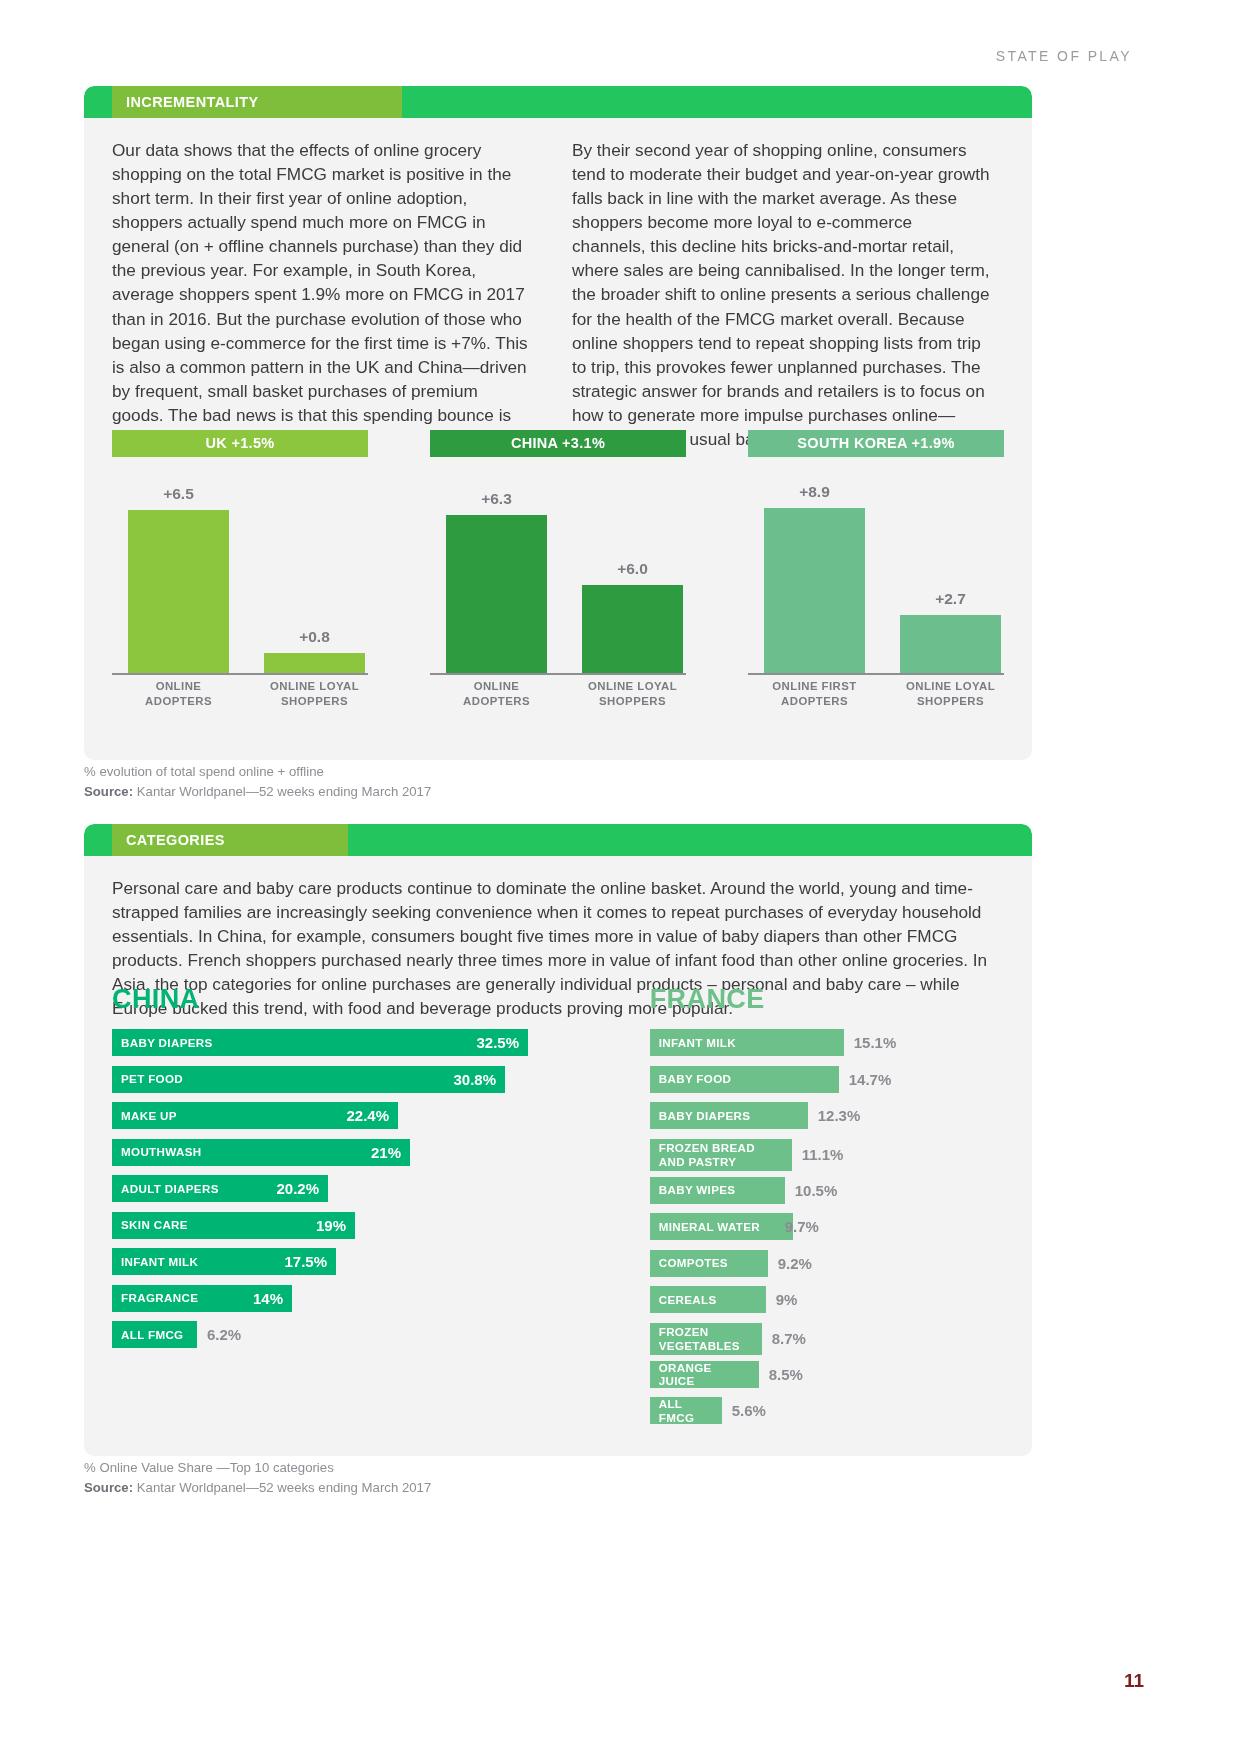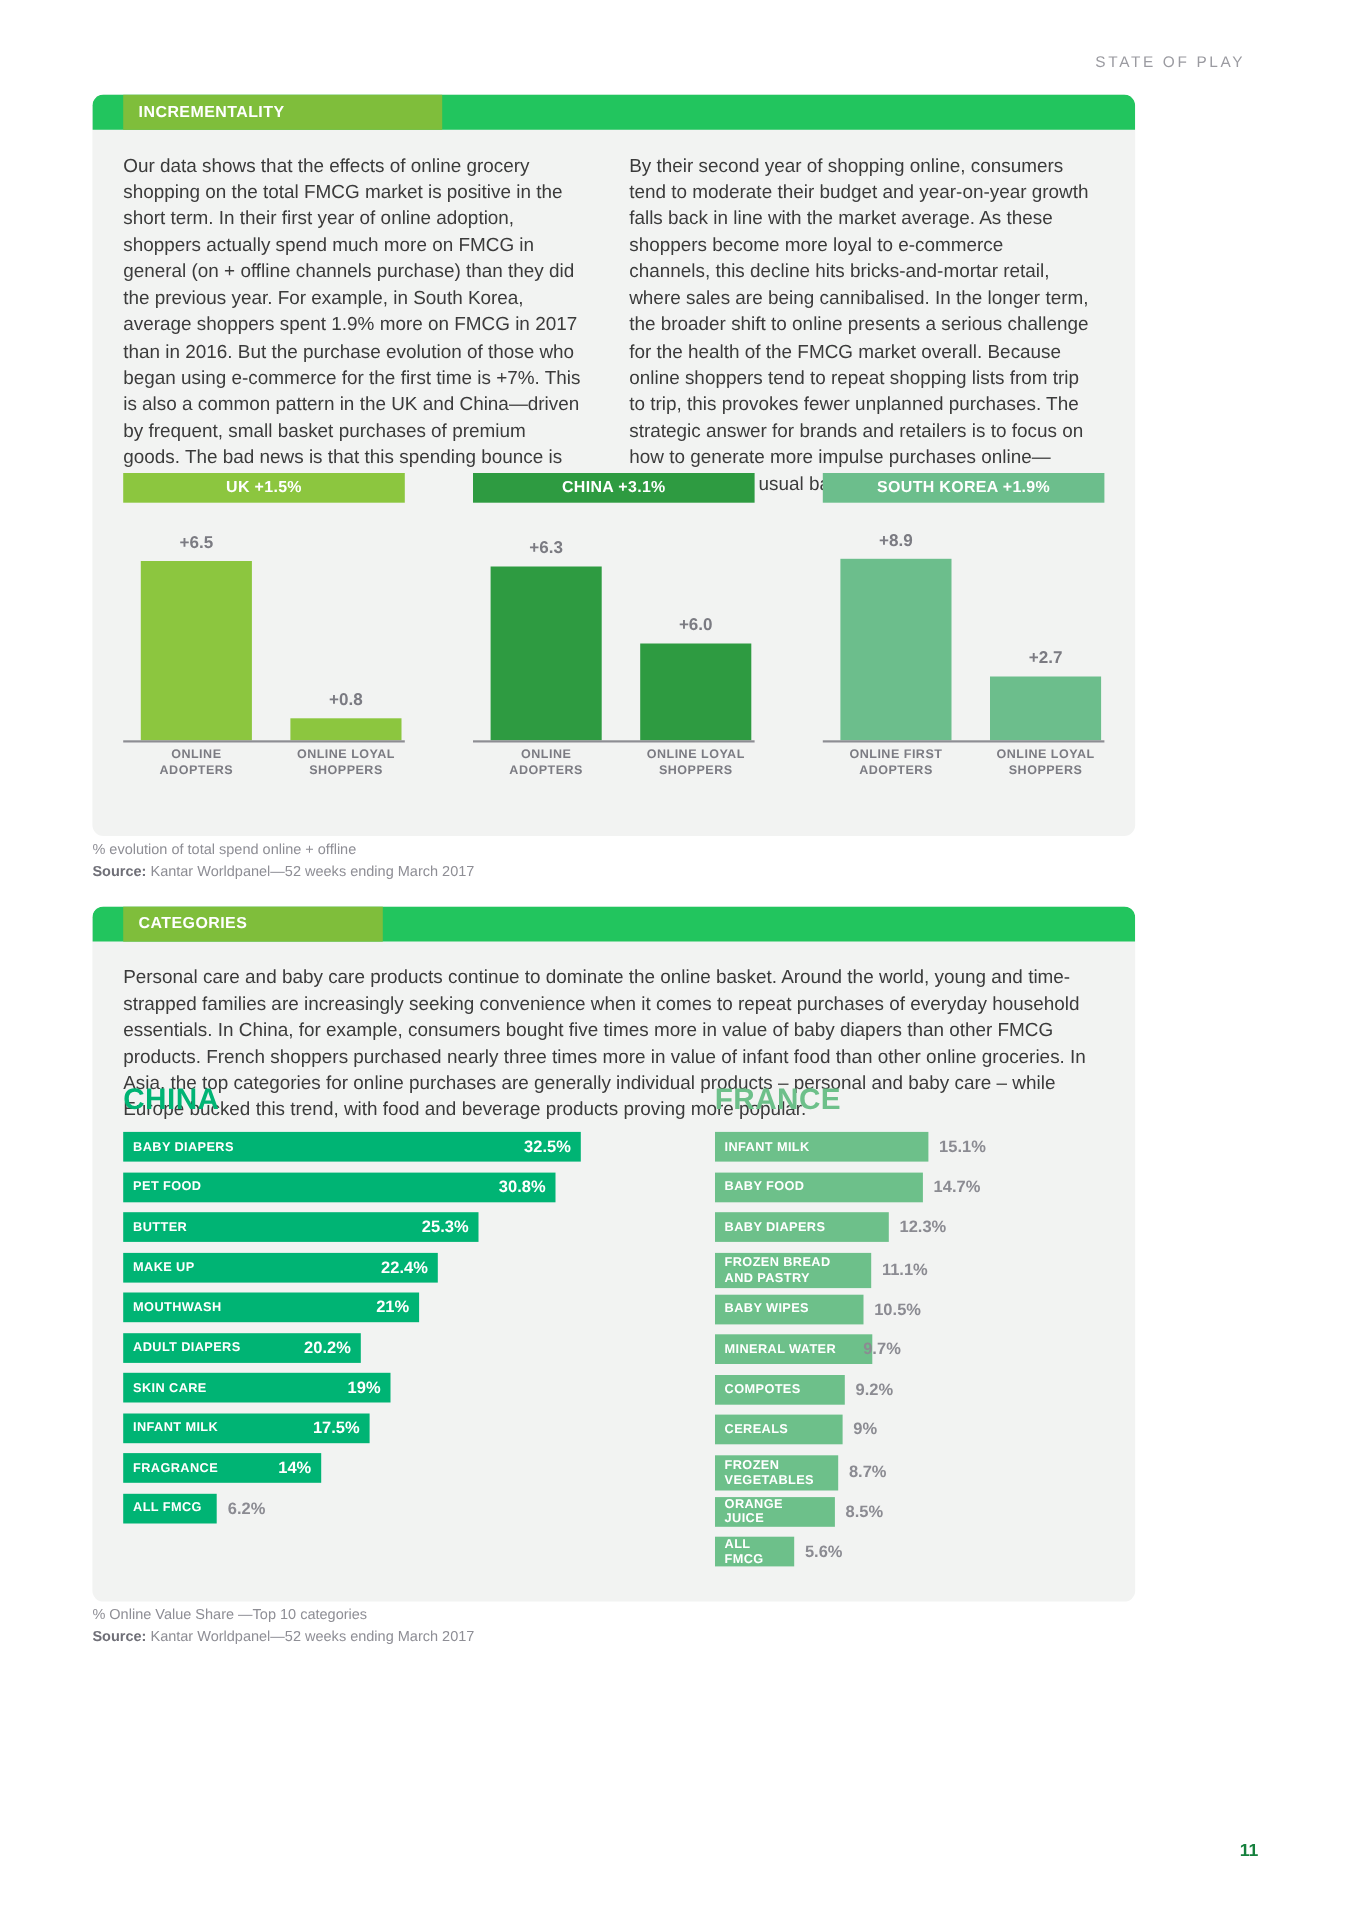--- a/index.html
+++ b/index.html
@@ -228,23 +228,23 @@
     font-size: 15px;
     font-weight: 700;
     color: #8b8b92;
   }
 
   
   .pagenum {
     position: absolute;
     right: 96px;
     bottom: 62px;
-    font-size: 16px;
-    font-weight: 700;
-    color: #15803d;
+    font-size: 19px;
+    font-weight: 700;
+    color: #7f1d1d;
   }
 </style>
 </head>
 <body>
 
 <div class="page">
 
   <div class="running-header">STATE OF PLAY</div>
 
   <section class="panel" id="panel-incrementality">
@@ -346,33 +346,27 @@
             <span class="val-in">32.5%</span>
           </div>
         </div>
         <div class="hrow">
           <div class="hbar" style="width:393px;background:#00B474">
             <span class="lbl">PET FOOD</span>
             <span class="val-in">30.8%</span>
           </div>
         </div>
         <div class="hrow">
-          <div class="hbar" style="width:323px;background:#00B474">
-            <span class="lbl">BUTTER</span>
-            <span class="val-in">25.3%</span>
-          </div>
-        </div>
-        <div class="hrow">
           <div class="hbar" style="width:286px;background:#00B474">
             <span class="lbl">MAKE UP</span>
             <span class="val-in">22.4%</span>
           </div>
         </div>
         <div class="hrow">
-          <div class="hbar" style="width:269px;background:#00B474">
+          <div class="hbar" style="width:298px;background:#00B474">
             <span class="lbl">MOUTHWASH</span>
             <span class="val-in">21%</span>
           </div>
         </div>
         <div class="hrow">
           <div class="hbar" style="width:216px;background:#00B474">
             <span class="lbl">ADULT DIAPERS</span>
             <span class="val-in">20.2%</span>
           </div>
         </div>

